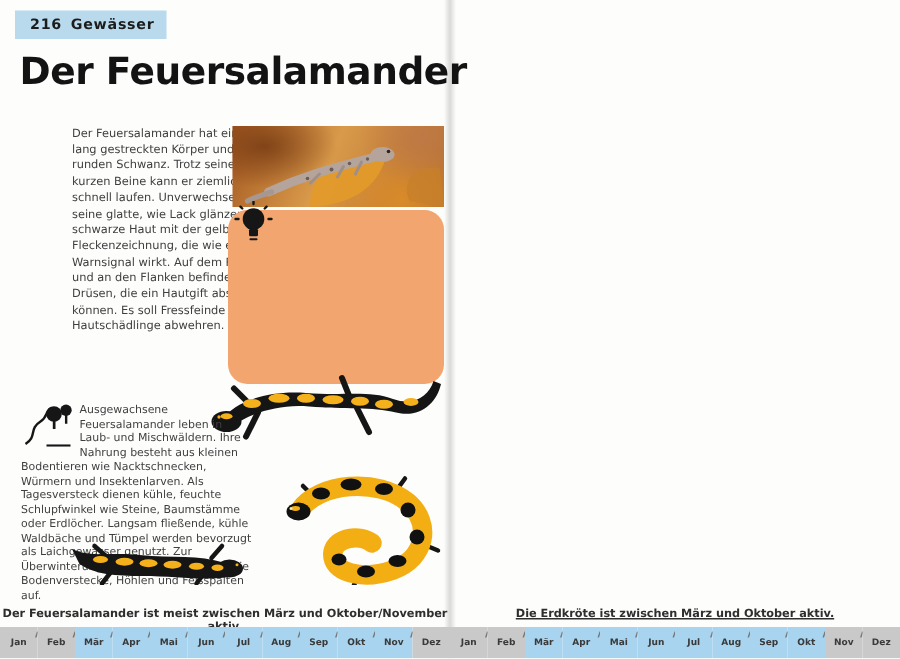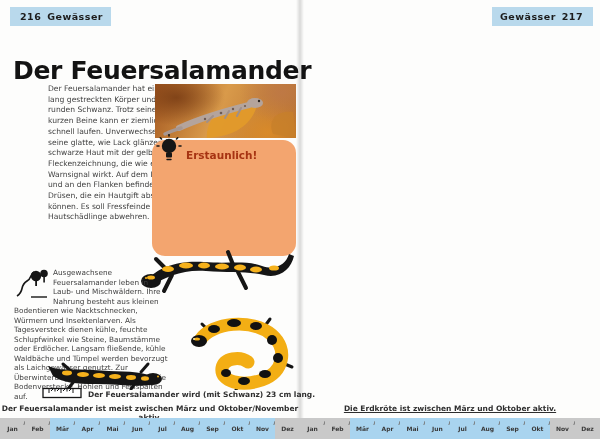--- a/index.html
+++ b/index.html
@@ -10,21 +10,21 @@
   .page{position:absolute;top:0;width:300px;height:339px;}
   .page.left{left:0;} .page.right{left:300px;}
 
   .badge{position:absolute;top:7px;background:#b9d9ec;font-weight:bold;font-size:9.5px;
          color:#1c1c1c;padding:4px 8px;letter-spacing:0.5px;white-space:nowrap;}
   .badge .num{margin:0 2px;}
   .badge-left{left:10px;} .badge-right{right:7px;}
 
   h1.title{position:absolute;margin:0;font-size:25px;font-weight:bold;color:#131313;
            letter-spacing:-0.3px;white-space:nowrap;}
-  .title-left{left:13px;top:56px;}
+  .title-left{left:13px;top:33px;}
 
   .body{font-size:7.5px;line-height:10.4px;margin:0;text-align:left;}
   .intro-left{position:absolute;left:27px;top:84px;width:137px;line-height:10.7px;font-size:7.6px;margin-left:21px;}
 
   .photo{position:absolute;left:155px;top:84px;width:141px;height:54px;overflow:hidden;
      background:
       radial-gradient(ellipse 70px 40px at 15% 25%,rgba(120,60,20,0.85),rgba(120,60,20,0) 70%),
       radial-gradient(ellipse 60px 45px at 90% 15%,rgba(190,120,70,0.9),rgba(190,120,70,0) 70%),
       radial-gradient(ellipse 70px 50px at 80% 90%,rgba(220,140,40,0.9),rgba(220,140,40,0) 75%),
       linear-gradient(115deg,#a2561f 0%,#d99a4a 45%,#b06a2c 100%);}
@@ -103,21 +103,20 @@
       <span class="box-icon">
         <svg width="26" height="27" viewBox="0 0 26 27">
           <g stroke="#161616" stroke-width="1.6" stroke-linecap="round">
             <path d="M13 2 L13 0.5 M5.5 5 L4.3 3.8 M20.5 5 L21.7 3.8 M3 12 L1 12 M23 12 L25 12"></path>
           </g>
           <circle cx="13" cy="12" r="7.2" fill="#161616"></circle>
           <rect x="10" y="18.5" width="6" height="5" rx="1" fill="#161616"></rect>
           <path d="M11 25.5 L15 25.5" stroke="#161616" stroke-width="1.4" stroke-linecap="round"></path>
         </svg>
       </span>
-      <h2>Erstaunlich!</h2>
     </div>
 
     <div class="illus sal1">
       <svg width="160" height="56" viewBox="0 0 160 56">
         <g stroke="#151515" stroke-width="4" stroke-linecap="round">
           <path d="M30 27 L18 15"></path>
             <path d="M34 31 L26 47"></path>
           <path d="M96 23 L90 8"></path>
             <path d="M100 28 L108 44"></path>
         </g>
@@ -192,55 +191,39 @@
           <ellipse cx="22" cy="13" rx="5" ry="2.4"></ellipse>
             <ellipse cx="38" cy="14.5" rx="6" ry="2.6"></ellipse>
           <ellipse cx="54" cy="15.5" rx="6" ry="2.6"></ellipse>
             <ellipse cx="70" cy="16.5" rx="6" ry="2.6"></ellipse>
           <ellipse cx="86" cy="17.5" rx="5" ry="2.4"></ellipse>
             <ellipse cx="100" cy="18.5" rx="4" ry="2.2"></ellipse>
         </g>
       </svg>
     </div>
 
-    <div class="size-row size-left">
-      <span>
-        <svg width="40" height="12" viewBox="0 0 40 12">
-          <rect x="1" y="1.5" width="38" height="9" fill="#fff" stroke="#161616" stroke-width="1.3"></rect>
-          <g stroke="#161616" stroke-width="1">
-            <path d="M7 1.5 L7 6 M13 1.5 L13 4.5 M19 1.5 L19 6 M25 1.5 L25 4.5 M31 1.5 L31 6"></path>
-            <path d="M9 4 L11 2 M15 4 L17 2 M21 4 L23 2 M27 4 L29 2"></path>
-          </g>
-        </svg>
-      </span>
-      <span>Der Feuersalamander wird (mit Schwanz) 23 cm lang.</span>
-    </div>
 
     <p class="activity act-left">Der Feuersalamander ist meist zwischen März und Oktober/November aktiv.</p>
     <div class="months" id="months-left">
         <div class="month">Jan</div>
         <div class="month">Feb</div>
         <div class="month active">Mär</div>
         <div class="month active">Apr</div>
         <div class="month active">Mai</div>
         <div class="month active">Jun</div>
         <div class="month active">Jul</div>
         <div class="month active">Aug</div>
         <div class="month active">Sep</div>
         <div class="month active">Okt</div>
         <div class="month active">Nov</div>
         <div class="month">Dez</div>
       </div>
   </section>
 
   <section class="page right">
-    <div class="badge badge-right">
-      <span>Gewässer</span>
-      <span class="num">217</span>
-    </div>
 
     <p class="activity act-right">Die Erdkröte ist zwischen März und Oktober aktiv.</p>
     <div class="months" id="months-right">
         <div class="month">Jan</div>
         <div class="month">Feb</div>
         <div class="month active">Mär</div>
         <div class="month active">Apr</div>
         <div class="month active">Mai</div>
         <div class="month active">Jun</div>
         <div class="month active">Jul</div>

